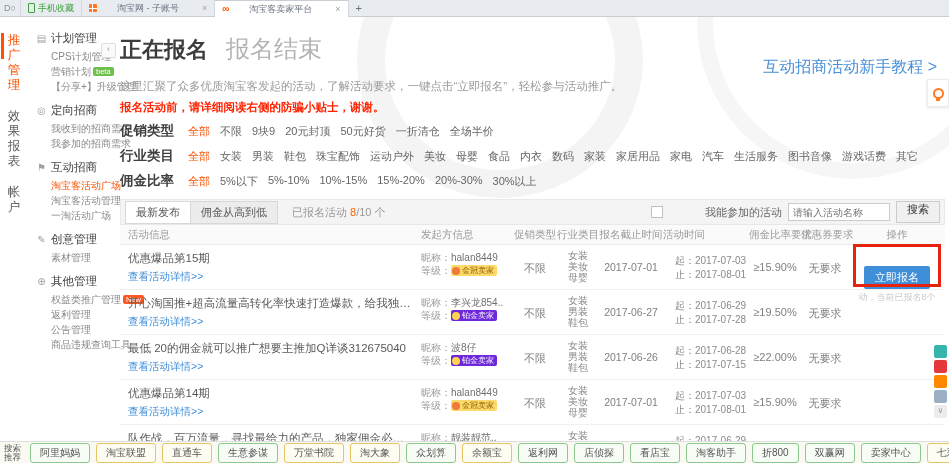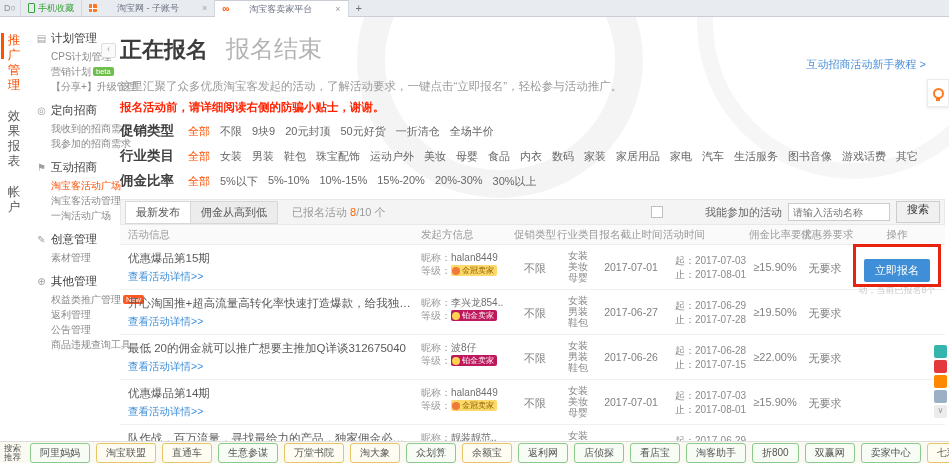--- a/index.html
+++ b/index.html
@@ -41,21 +41,21 @@
   
   .main{flex:1;position:relative;overflow:hidden;padding:16px 4px 0 8px;box-sizing:border-box;}
   .swoosh1{position:absolute;left:245px;top:-95px;width:230px;height:220px;border-radius:50%;
            border:28px solid rgba(0,0,0,0.045);z-index:0;}
   .swoosh2{position:absolute;right:-60px;top:-150px;width:280px;height:280px;border-radius:50%;
            border:16px solid rgba(0,0,0,0.035);z-index:0;}
   .mainz{position:relative;z-index:1;}
   .titlebar{display:flex;align-items:baseline;gap:18px;}
   .h1{font-size:22px;font-weight:bold;color:#3c3c3c;}
   .h1b{font-size:24px;color:#b3b3b3;}
-  .tut{position:absolute;right:23px;top:40px;color:#4a90d9;font-size:11px;cursor:pointer;z-index:2;}
+  .tut{position:absolute;right:12px;top:40px;color:#4a90d9;font-size:16px;cursor:pointer;z-index:2;}
   .tipcard{position:absolute;right:0px;top:62px;width:20px;height:26px;background:#fff;border:1px solid #ececec;
            box-shadow:0 1px 3px rgba(0,0,0,.1);display:flex;align-items:center;justify-content:center;z-index:2;cursor:pointer;}
   .bulb{width:7px;height:7px;border:2px solid #ff7a1e;border-radius:50%;position:relative;}
   .bulb::after{content:"";position:absolute;left:1.5px;top:8px;width:4px;height:3px;background:#ff7a1e;}
   .desc{margin-top:14px;font-size:11.5px;color:#9a9a9a;}
   .notice{margin-top:6px;font-size:11.5px;font-weight:bold;color:#ff2200;}
   .frow{display:flex;align-items:center;margin-top:7px;}
   .flabel{font-size:13.5px;font-weight:bold;color:#404040;width:68px;flex:none;}
   .fopts{display:flex;gap:10px;font-size:11px;color:#666;flex-wrap:nowrap;}
   .fopt{cursor:pointer;white-space:nowrap;}
@@ -77,21 +77,21 @@
   .row{display:flex;height:44px;border-bottom:1px solid #f0f0f0;font-size:11px;color:#808080;}
   .c{box-sizing:border-box;padding-top:6px;}
   .atitle{font-size:11.5px;color:#595959;white-space:nowrap;overflow:hidden;text-overflow:ellipsis;}
   .alink{font-size:10.5px;color:#3f8ed8;margin-top:4px;cursor:pointer;}
   .sline{font-size:10px;line-height:13px;color:#9b9b9b;white-space:nowrap;display:flex;align-items:center;}
   .nick{color:#707070;}
   .badge{display:inline-flex;align-items:center;gap:2px;height:11px;padding:0 3px 0 1px;border-radius:2px;font-size:8px;}
   .badge .ico{width:8px;height:8px;border-radius:50%;display:inline-block;}
   .badge.gold{background:#fcd968;color:#8a5800;}
   .badge.gold .ico{background:#f07a3a;}
-  .badge.orange{background:#be185d;color:#fff;align-items:center;}
+  .badge.orange{background:#6d28d9;color:#fff;align-items:center;}
   .badge.orange .ico{background:#ffd34f;}
   .catline{font-size:10px;line-height:11px;color:#8a8a8a;}
   .tline{font-size:10px;line-height:14px;color:#8a8a8a;white-space:nowrap;}
   .applybtn{background:#3f8ed8;color:#fff;border:none;font-size:11px;padding:4px 11px;border-radius:2px;cursor:pointer;}
   .note{font-size:9px;color:#c9c9c9;line-height:10px;margin-top:3px;text-align:center;}
   .anno{position:absolute;left:4px;top:-1px;width:88px;height:43px;border:3px solid #e8230d;box-sizing:border-box;pointer-events:none;z-index:5;}
   
   .bbar{position:absolute;left:0;right:0;bottom:0;height:22px;background:#fafaf3;border-top:1px solid #ddd;
         display:flex;align-items:center;gap:6px;padding:0 4px;box-sizing:border-box;z-index:10;overflow:hidden;}
   .bsearch{font-size:8.5px;color:#555;line-height:9px;flex:none;width:20px;}
@@ -325,21 +325,21 @@
                 <div class="catline">美妆</div>
                 <div class="catline">母婴</div>
               </div>
               <div class="c" style="width: 64px; text-align: center; padding-top: 16px; font-size: 10.5px;">2017-07-01</div>
               <div class="c" style="width: 86px; padding-left: 12px; padding-top: 9px; box-sizing: border-box;">
                 <div class="tline">起：2017-07-03</div>
                 <div class="tline">止：2017-08-01</div>
               </div>
               <div class="c" style="width: 52px; text-align: center; padding-top: 16px;">≥15.90%</div>
               <div class="c" style="width: 48px; text-align: center; padding-top: 16px;">无要求</div>
-              <div class="c" style="width: 96px; text-align: center; position: relative; padding-top: 14px;"><button class="applybtn">立即报名</button><div class="note">
+              <div class="c" style="width: 96px; text-align: center; position: relative; padding-top: 21px;"><button class="applybtn">立即报名</button><div class="note">
                   <div>动，当前已报名8个</div>
                 </div><div class="anno"></div></div>
             </div>
             <div class="row">
               <div class="c" style="flex: 1 1 0%; min-width: 0px; padding-left: 8px; padding-right: 10px;">
                 <div class="atitle">开心淘国推+超高流量高转化率快速打造爆款，给我独家还怕爆款！</div>
                 <div class="alink">查看活动详情&gt;&gt;</div>
               </div>
               <div class="c" style="width: 92px;">
                 <div class="sline">

